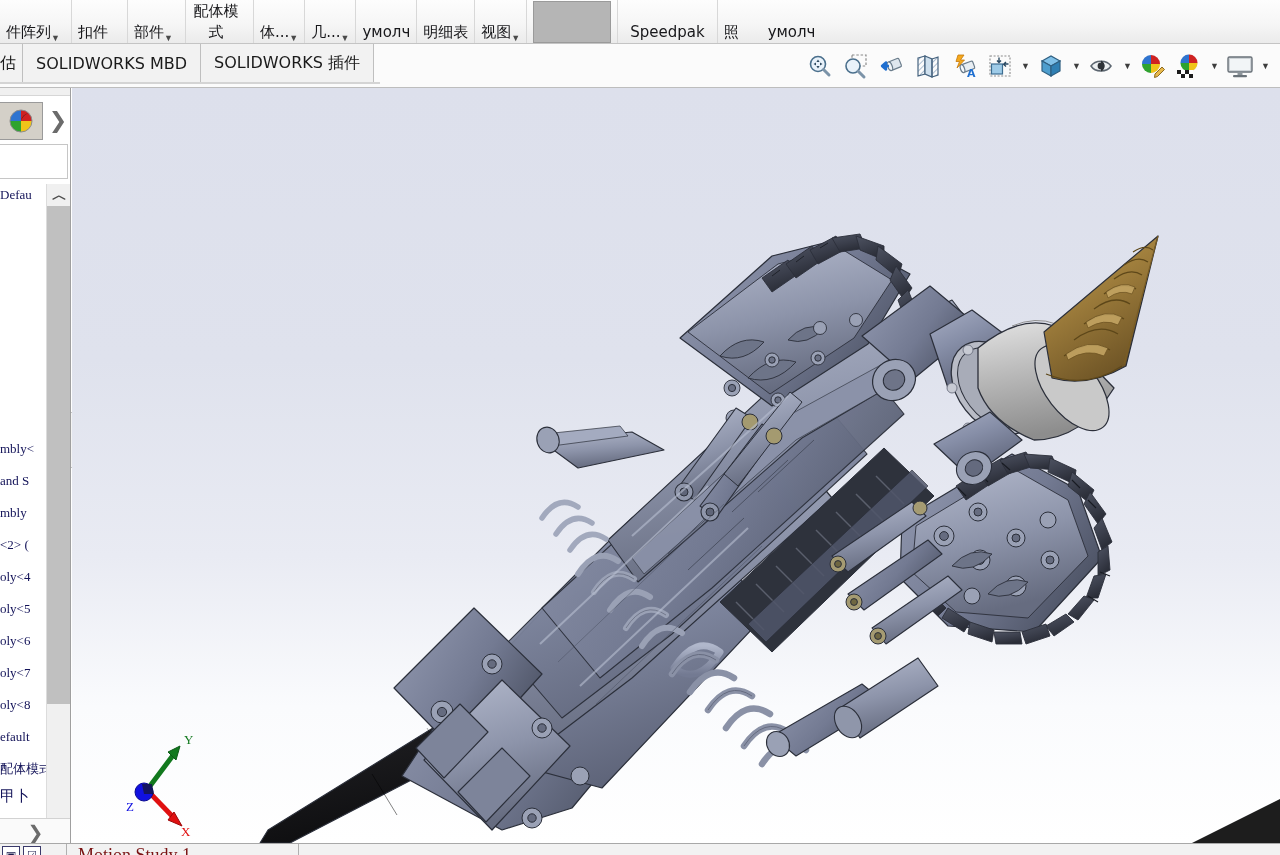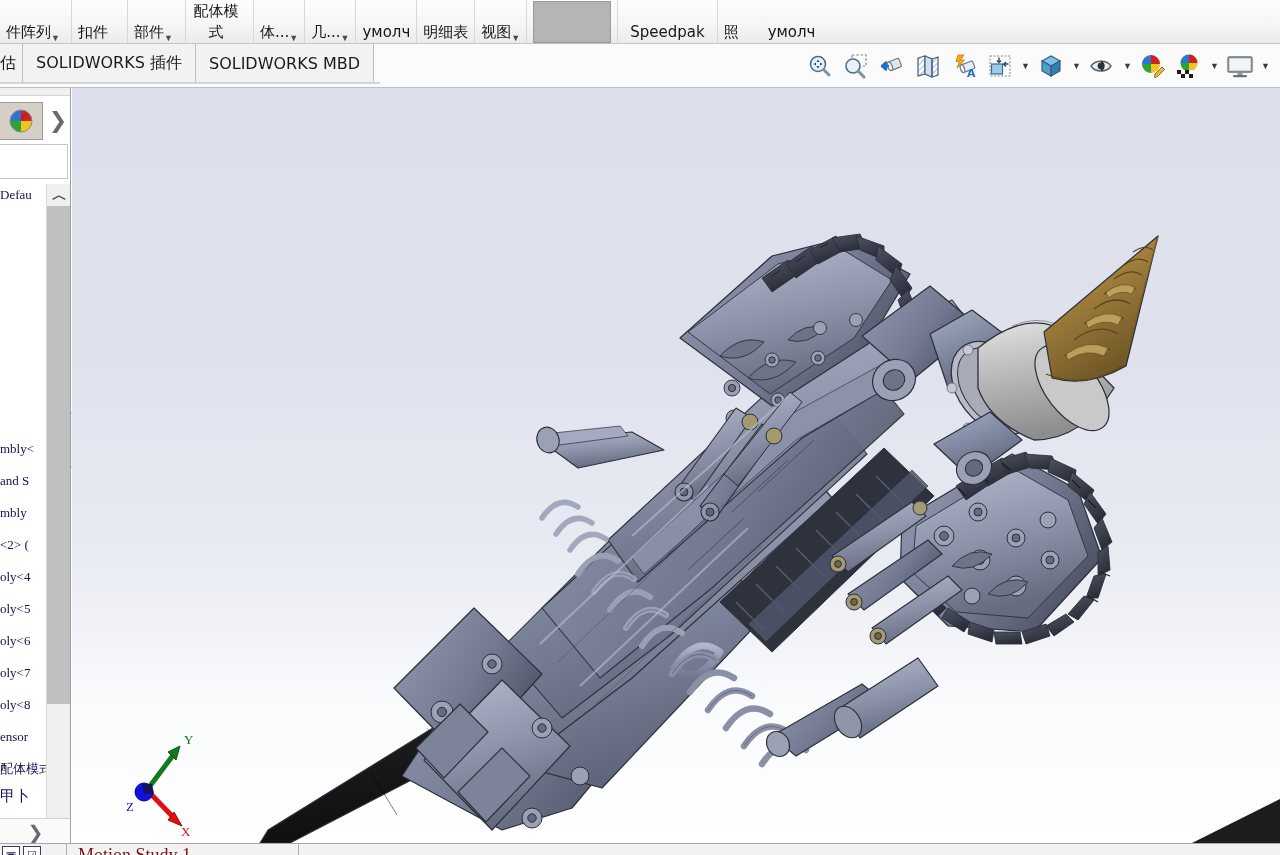--- a/index.html
+++ b/index.html
@@ -273,24 +273,24 @@
 
   </div>
 
   <div id="tabrow">
 
     <div id="tabstrip">
       <div class="tab clip">
         <span>估</span>
       </div>
       <div class="tab">
+        <span>SOLIDWORKS MBD</span>
+      </div>
+      <div class="tab">
         <span>SOLIDWORKS 插件</span>
-      </div>
-      <div class="tab">
-        <span>SOLIDWORKS MBD</span>
       </div>
     </div>
     <div id="tabstrip-underline"></div>
 
     <div id="viewbar">
 
       <div class="vb-btn">
         <svg width="28" height="28" viewBox="0 0 28 28">
           <circle cx="12" cy="12" r="7.5" fill="#e9f2fa" stroke="#4a6f8c" stroke-width="1.6"></circle>
           <line x1="17.5" y1="17.5" x2="23" y2="23" stroke="#7b93a8" stroke-width="3" stroke-linecap="round"></line>
@@ -459,21 +459,21 @@
       <div class="lp-row">
         <span class="lp-text">oly&lt;6</span>
       </div>
       <div class="lp-row">
         <span class="lp-text">oly&lt;7</span>
       </div>
       <div class="lp-row">
         <span class="lp-text">oly&lt;8</span>
       </div>
       <div class="lp-row">
-        <span class="lp-text">ensor</span>
+        <span class="lp-text">efault</span>
       </div>
       <div class="lp-row">
         <span class="lp-text">配体模式</span>
       </div>
       <div class="lp-row" style="height:22px;overflow:hidden">
         <span class="lp-text cjk">甲卜</span>
       </div>
     </div>
 
     <div id="lp-vscroll">

